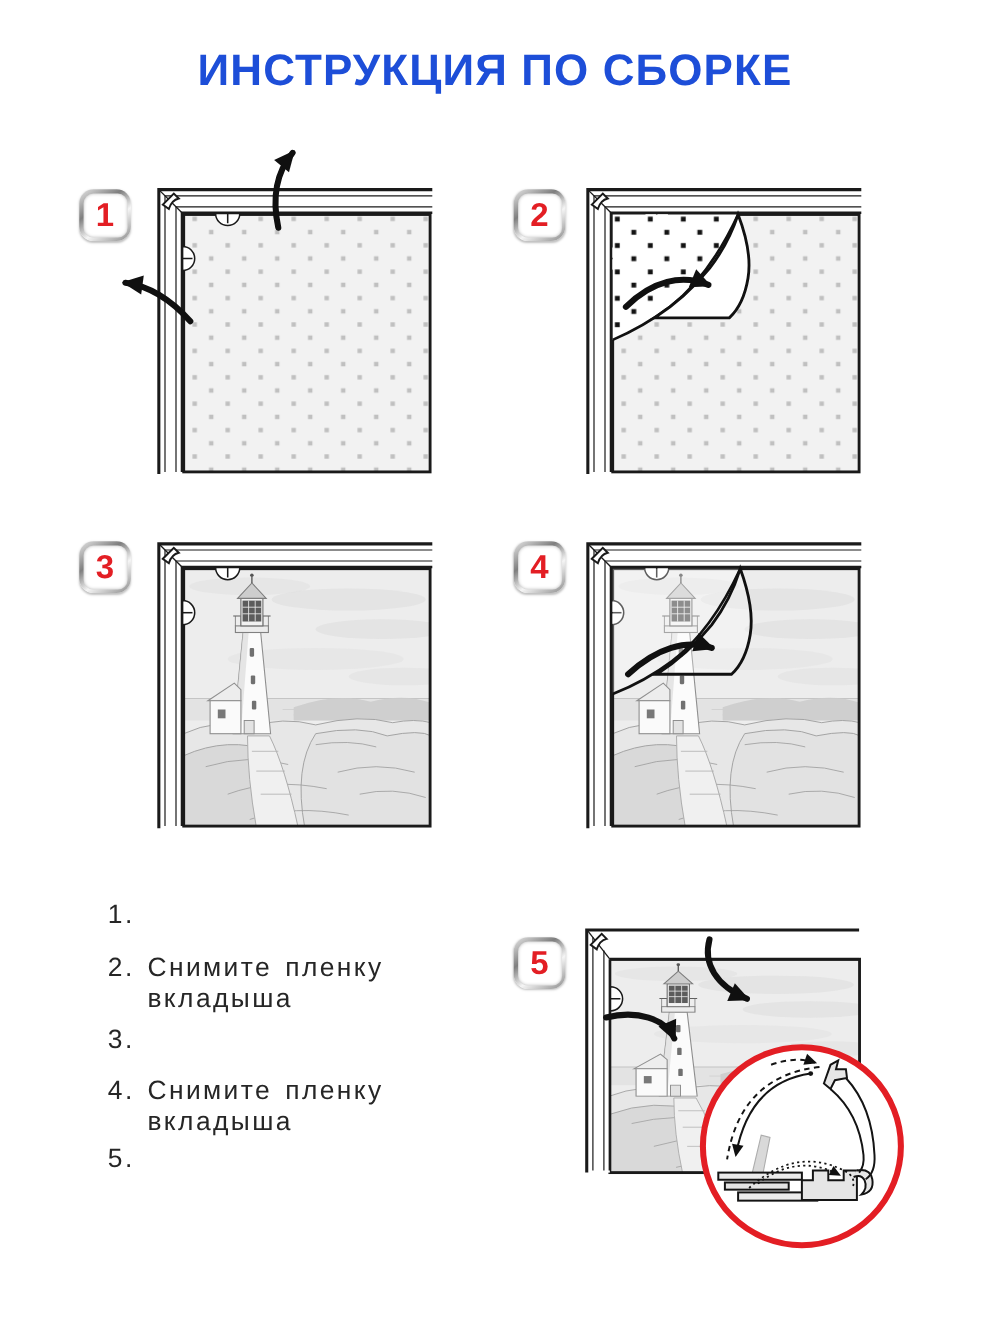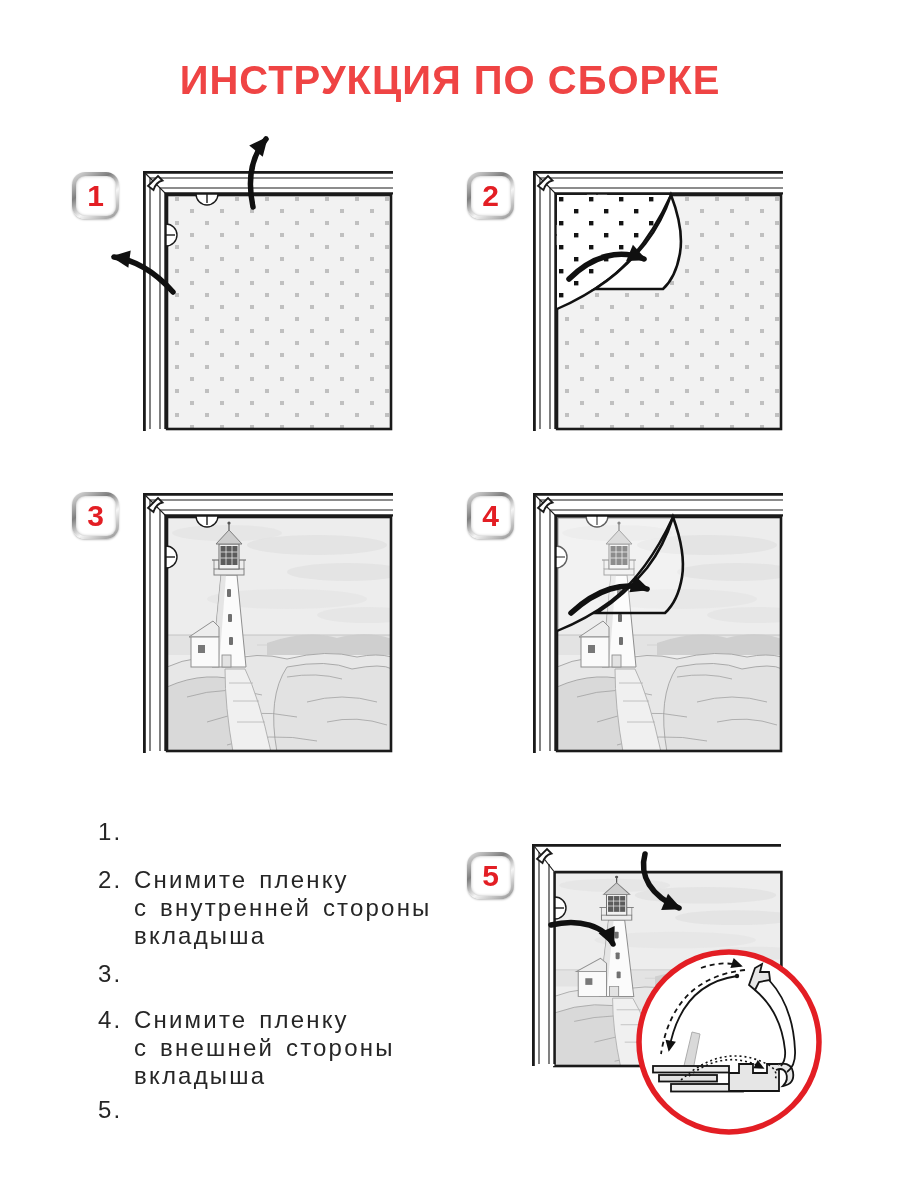--- a/index.html
+++ b/index.html
@@ -2,22 +2,22 @@
 <html style="--red: #e31e24;"><head>
 <meta charset="utf-8">
 <style>
   :root{ --red:#e31e24; }
   html,body{margin:0;padding:0;background:#ffffff;}
   .page{
     position:relative;width:900px;height:1200px;background:#fff;overflow:hidden;
     font-family:"Liberation Sans", sans-serif;
   }
   .title{
-    position:absolute;top:58px;left:0;width:900px;margin:0;text-align:center;
-    font-size:40px;font-weight:800;letter-spacing:1px;color:#ef4444;
+    position:absolute;top:42px;left:0;width:900px;margin:0;text-align:center;
+    font-size:40px;font-weight:800;letter-spacing:1px;color:#1d4ed8;
   }
   .panel{position:absolute;}
   .badge{
     position:absolute;width:47px;height:47px;border-radius:13px;box-sizing:border-box;padding:3.5px;
     background:linear-gradient(145deg,#e6e6e6,#7e7e7e 35%,#f5f5f5 62%,#8a8a8a);
     box-shadow:0 1px 2px rgba(0,0,0,0.25);
   }
   .badge-in{
     width:100%;height:100%;border-radius:9px;background:#fff;
     display:flex;align-items:center;justify-content:center;
@@ -329,32 +329,30 @@
   </div>
 
   <div class="steps">
     <div class="step" style="margin-top:4px">
       <span class="step-num">1.</span>
     </div>
     <div class="step" style="margin-top:20px">
       <span class="step-num">2.</span>
       <span class="step-body">
         <span>Снимите пленку</span>
-        <span>с внутренней стороны</span>
         <span>вкладыша</span>
       </span>
     </div>
     <div class="step" style="margin-top:10px">
       <span class="step-num">3.</span>
     </div>
     <div class="step" style="margin-top:18px">
       <span class="step-num">4.</span>
       <span class="step-body">
         <span>Снимите пленку</span>
-        <span>с внешней стороны</span>
         <span>вкладыша</span>
       </span>
     </div>
     <div class="step" style="margin-top:6px">
       <span class="step-num">5.</span>
     </div>
   </div>
 
 </div>
 

